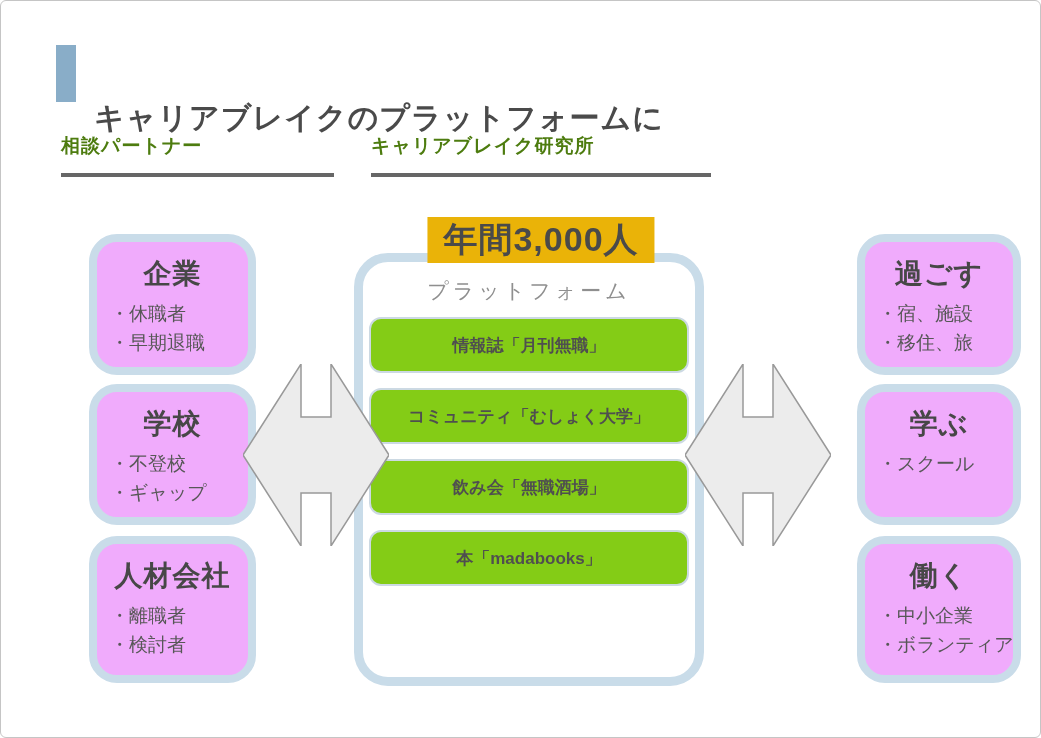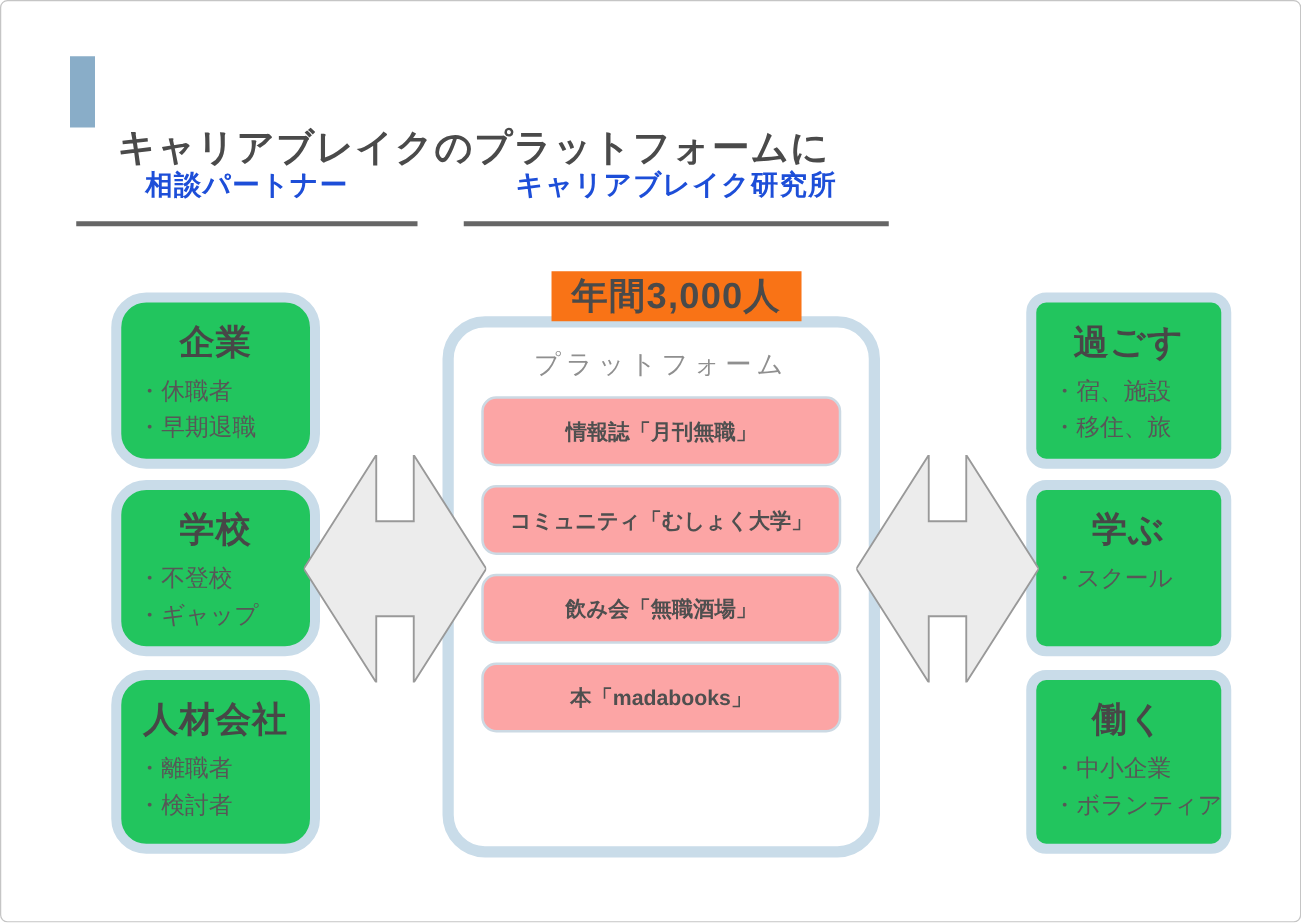--- a/index.html
+++ b/index.html
@@ -22,57 +22,57 @@
     border:1px solid var(--page-border);border-radius:6px;overflow:hidden;
   }
   
   .accent-bar{position:absolute;left:55px;top:44px;width:20px;height:57px;background:var(--accent-bar);}
   .page-title{
     position:absolute;left:93px;top:53px;font-size:30px;font-weight:bold;
     color:var(--title-text);letter-spacing:1px;white-space:nowrap;margin-top:44px;
   }
   
   .col-header{
-    position:absolute;top:132px;text-align:center;font-size:22px;font-weight:bold;
-    color:#1d4ed8;padding-bottom:14px;border-bottom:4px solid var(--underline);
+    position:absolute;top:132px;text-align:left;font-size:19px;font-weight:bold;
+    color:#4d7c0f;padding-bottom:14px;border-bottom:4px solid var(--underline);
     letter-spacing:1px;white-space:nowrap;
   }
   .col-header.left{left:60px;width:273px;}
   .col-header.center{left:370px;width:340px;}
   .col-header.right{left:750px;width:270px;}
   
   .partner-box{
-    position:absolute;background:#22c55e;border:8px solid var(--box-border);
+    position:absolute;background:#f0abfc;border:8px solid var(--box-border);
     border-radius:28px;text-align:center;
   }
   .pb-left{left:88px;width:167px;}
-  .pb-right{left:820px;width:164px;border-radius:16px;}
+  .pb-right{left:856px;width:164px;}
   .pb-row1{top:233px;height:141px;}
   .pb-row2{top:383px;height:141px;}
   .pb-row3{top:535px;height:147px;}
   .box-title{margin-top:13px;font-size:28px;font-weight:bold;color:#474747;letter-spacing:1px;white-space:nowrap;}
   .box-items{margin-top:7px;text-align:left;padding-left:13px;}
   .box-item{font-size:19px;color:var(--body-text);line-height:1.5;white-space:nowrap;}
   
   .platform-box{
     position:absolute;left:353px;top:252px;width:350px;height:433px;
     background:#fff;border:9px solid var(--box-border);border-radius:34px;
   }
   .annual{
     position:absolute;left:540px;top:216px;transform:translateX(-50%);
-    font-size:29px;font-weight:bold;color:var(--title-text);background:#f97316;
+    font-size:34px;font-weight:bold;color:var(--title-text);background:#eab308;
     padding:0 16px;z-index:5;white-space:nowrap;letter-spacing:1px;
   }
   .platform-label{
     margin-top:15px;text-align:center;font-size:21px;color:var(--muted-text);
     letter-spacing:4px;white-space:nowrap;
   }
   .services{margin-top:12px;display:flex;flex-direction:column;align-items:center;gap:15px;}
   .service-box{
-    width:288px;height:56px;background:#fca5a5;border:2px solid var(--service-border);
+    width:320px;height:56px;background:#84cc16;border:2px solid var(--service-border);
     border-radius:12px;display:flex;align-items:center;justify-content:center;
     font-size:17px;font-weight:bold;color:#4f4f4f;white-space:nowrap;
   }
   
   .arrow{position:absolute;top:363px;width:146px;height:182px;z-index:4;}
   .arrow.left{left:242px;}
   .arrow.right{left:684px;}
   .arrow polygon{fill:var(--arrow-fill);stroke:var(--arrow-stroke);stroke-width:1.5;}
 </style>
 </head>

